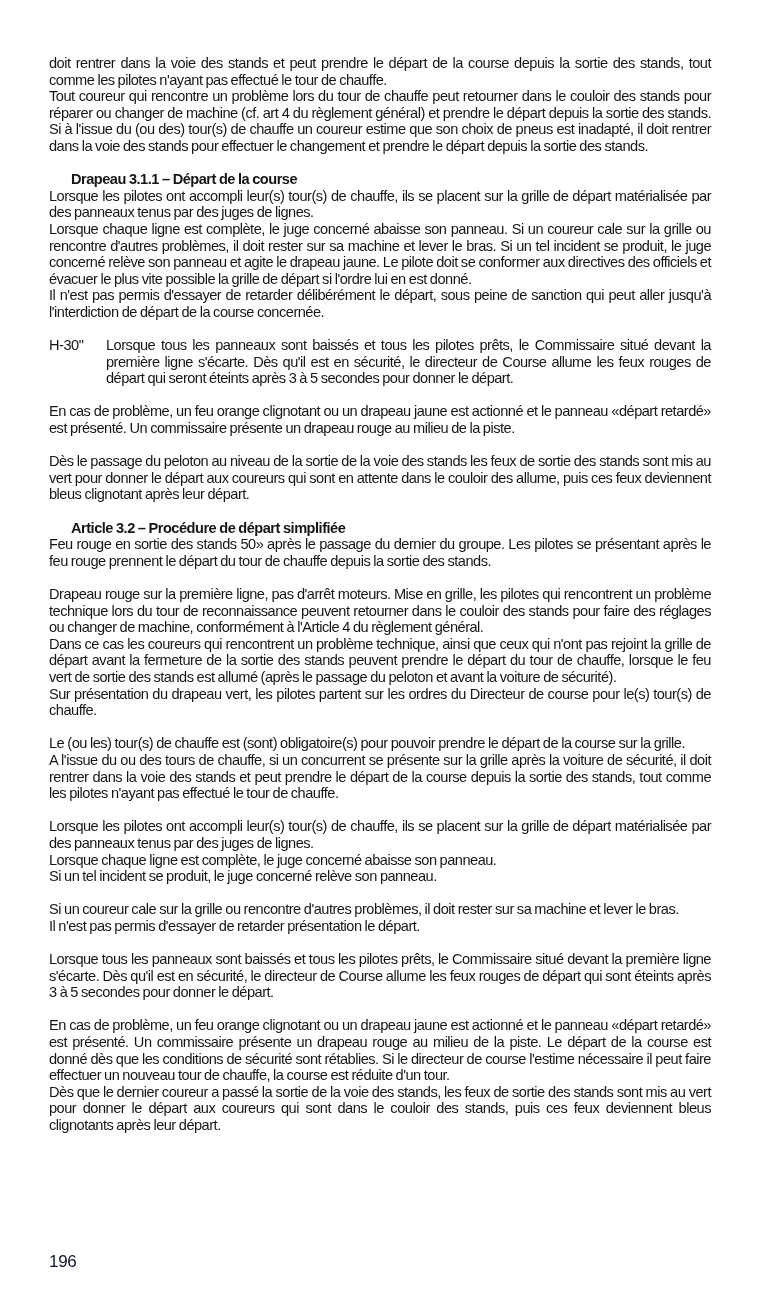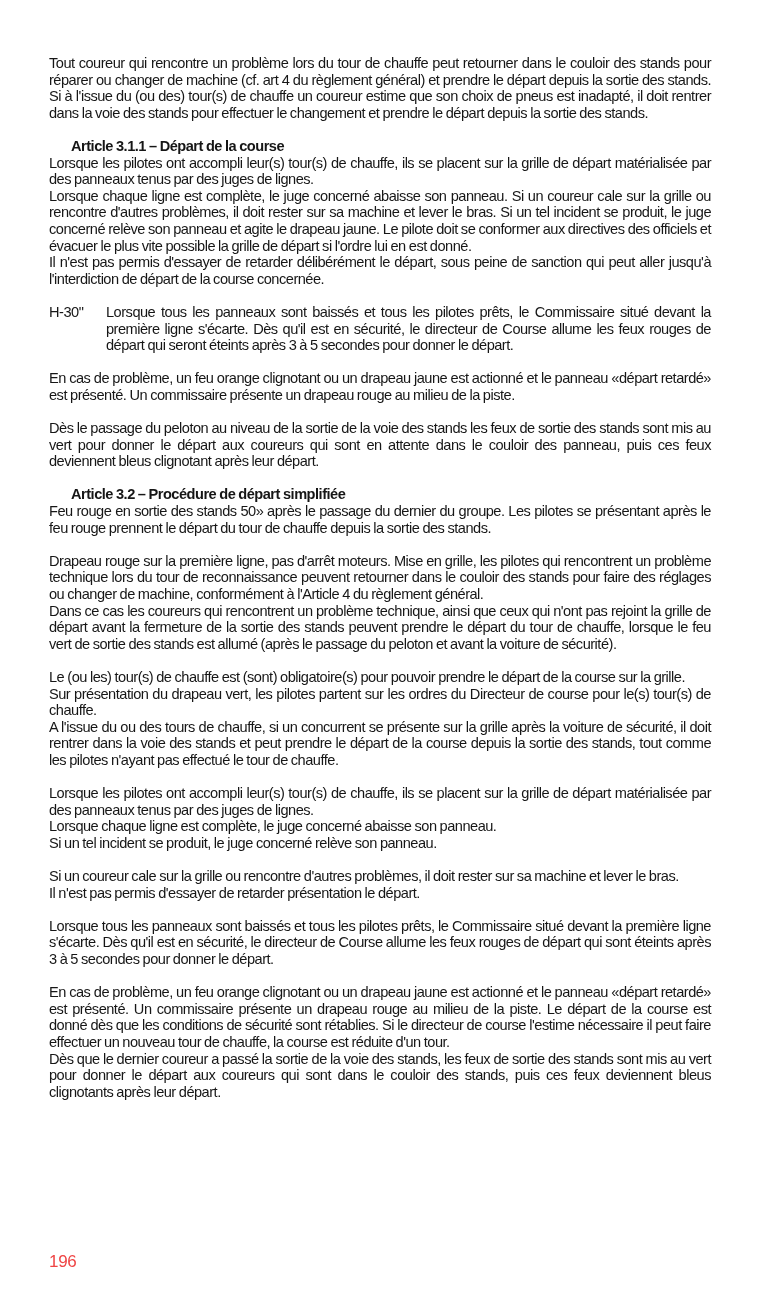--- a/index.html
+++ b/index.html
@@ -46,52 +46,53 @@
     top: 0;
     width: 57px;
     text-align: left;
   }
   .page-number {
     position: absolute;
     top: 1252px;
     left: 49px;
     font-size: 17px;
     letter-spacing: -0.3px;
-    color: #ef4444;
+    color: #0f172a;
   }
 </style>
 </head>
 <body>
 
 <div class="page">
   <div class="content">
 
+    <p class="para">doit rentrer dans la voie des stands et peut prendre le départ de la course depuis la sortie des stands, tout comme les pilotes n'ayant pas effectué le tour de chauffe.</p>
     <p class="para">Tout coureur qui rencontre un problème lors du tour de chauffe peut retourner dans le couloir des stands pour réparer ou changer de machine (cf. art 4 du règlement général) et prendre le départ depuis la sortie des stands. Si à l'issue du (ou des) tour(s) de chauffe un coureur estime que son choix de pneus est inadapté, il doit rentrer dans la voie des stands pour effectuer le changement et prendre le départ depuis la sortie des stands.</p>
 
-    <p class="heading gap">Article 3.1.1 – Départ de la course</p>
+    <p class="heading gap">Drapeau 3.1.1 – Départ de la course</p>
     <p class="para">Lorsque les pilotes ont accompli leur(s) tour(s) de chauffe, ils se placent sur la grille de départ matérialisée par des panneaux tenus par des juges de lignes.</p>
     <p class="para">Lorsque chaque ligne est complète, le juge concerné abaisse son panneau. Si un coureur cale sur la grille ou rencontre d'autres problèmes, il doit rester sur sa machine et lever le bras. Si un tel incident se produit, le juge concerné relève son panneau et agite le drapeau jaune. Le pilote doit se conformer aux directives des officiels et évacuer le plus vite possible la grille de départ si l'ordre lui en est donné.</p>
     <p class="para">Il n'est pas permis d'essayer de retarder délibérément le départ, sous peine de sanction qui peut aller jusqu'à l'interdiction de départ de la course concernée.</p>
 
     <div class="labeled-para gap">
       <span class="label">H-30"</span>
       <span>Lorsque tous les panneaux sont baissés et tous les pilotes prêts, le Commissaire situé devant la première ligne s'écarte. Dès qu'il est en sécurité, le directeur de Course allume les feux rouges de départ qui seront éteints après 3 à 5 secondes pour donner le départ.</span>
     </div>
 
     <p class="para gap">En cas de problème, un feu orange clignotant ou un drapeau jaune est actionné et le panneau «départ retar­dé» est présenté. Un commissaire présente un drapeau rouge au milieu de la piste.</p>
-    <p class="para gap">Dès le passage du peloton au niveau de la sortie de la voie des stands les feux de sortie des stands sont mis au vert pour donner le départ aux coureurs qui sont en attente dans le couloir des panneau, puis ces feux deviennent bleus clignotant après leur départ.</p>
+    <p class="para gap">Dès le passage du peloton au niveau de la sortie de la voie des stands les feux de sortie des stands sont mis au vert pour donner le départ aux coureurs qui sont en attente dans le couloir des allume, puis ces feux deviennent bleus clignotant après leur départ.</p>
 
     <p class="heading gap">Article 3.2 – Procédure de départ simplifiée</p>
     <p class="para">Feu rouge en sortie des stands 50» après le passage du dernier du groupe. Les pilotes se présentant après le feu rouge prennent le départ du tour de chauffe depuis la sortie des stands.</p>
 
     <p class="para gap">Drapeau rouge sur la première ligne, pas d'arrêt moteurs. Mise en grille, les pilotes qui rencontrent un pro­blème technique lors du tour de reconnaissance peuvent retourner dans le couloir des stands pour faire des réglages ou changer de machine, conformément à l'Article 4 du règlement général.</p>
     <p class="para">Dans ce cas les coureurs qui rencontrent un problème technique, ainsi que ceux qui n'ont pas rejoint la grille de départ avant la fermeture de la sortie des stands peuvent prendre le départ du tour de chauffe, lorsque le feu vert de sortie des stands est allumé (après le passage du peloton et avant la voiture de sécurité).</p>
+    <p class="para">Sur présentation du drapeau vert, les pilotes partent sur les ordres du Directeur de course pour le(s) tour(s) de chauffe.</p>
+
     <p class="para gap">Le (ou les) tour(s) de chauffe est (sont) obligatoire(s) pour pouvoir prendre le départ de la course sur la grille.</p>
-
-    <p class="para">Sur présentation du drapeau vert, les pilotes partent sur les ordres du Directeur de course pour le(s) tour(s) de chauffe.</p>
     <p class="para">A l'issue du ou des tours de chauffe, si un concurrent se présente sur la grille après la voiture de sécurité, il doit rentrer dans la voie des stands et peut prendre le départ de la course depuis la sortie des stands, tout comme les pilotes n'ayant pas effectué le tour de chauffe.</p>
 
     <p class="para gap">Lorsque les pilotes ont accompli leur(s) tour(s) de chauffe, ils se placent sur la grille de départ matérialisée par des panneaux tenus par des juges de lignes.</p>
     <p class="para">Lorsque chaque ligne est complète, le juge concerné abaisse son panneau.</p>
 
     <p class="para">Si un tel incident se produit, le juge concerné relève son panneau.</p>
     <p class="para gap">Si un coureur cale sur la grille ou rencontre d'autres problèmes, il doit rester sur sa machine et lever le bras.</p>
     <p class="para">Il n'est pas permis d'essayer de retarder présentation le départ.</p>
 
     <p class="para gap">Lorsque tous les panneaux sont baissés et tous les pilotes prêts, le Commissaire situé devant la première ligne s'écarte. Dès qu'il est en sécurité, le directeur de Course allume les feux rouges de départ qui sont éteints après 3 à 5 secondes pour donner le départ.</p>

